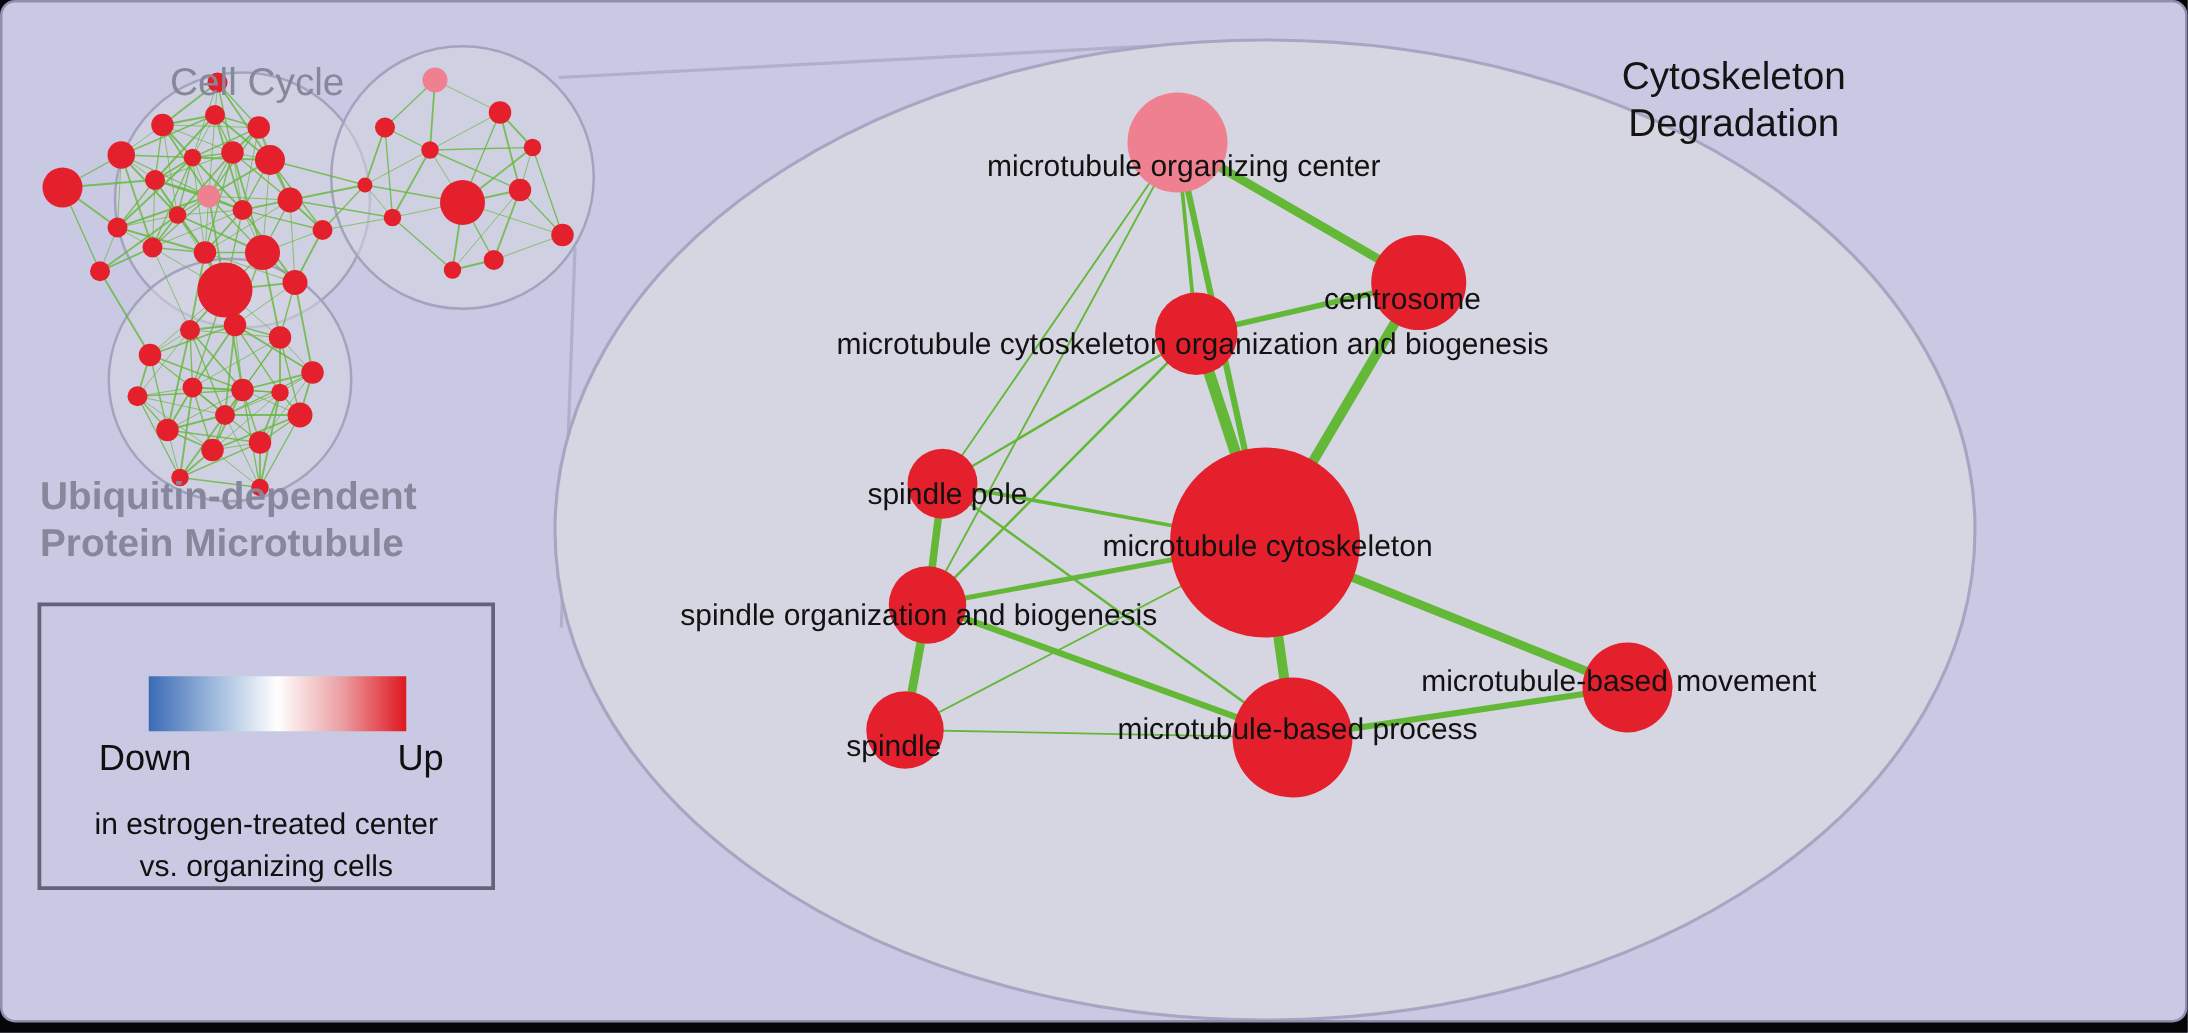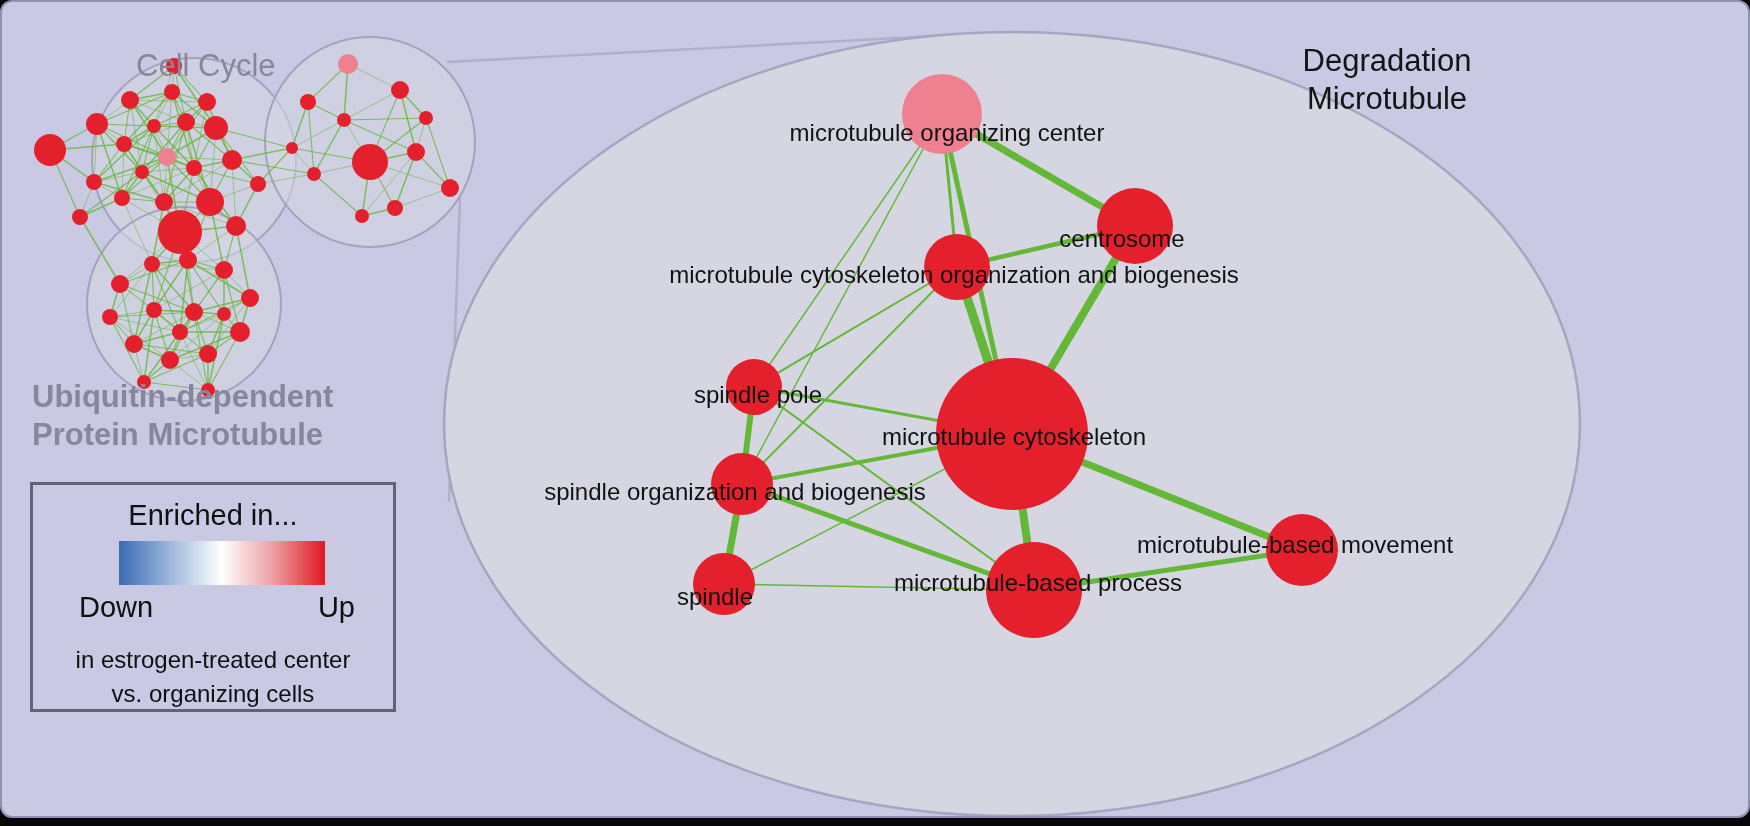--- a/index.html
+++ b/index.html
@@ -367,32 +367,31 @@
           <circle cx="152" cy="308" r="8" fill="#e4202c"></circle>
           <circle cx="192" cy="310" r="9" fill="#e4202c"></circle>
           <circle cx="222" cy="312" r="7" fill="#e4202c"></circle>
           <circle cx="178" cy="330" r="8" fill="#e4202c"></circle>
           <circle cx="142" cy="380" r="7" fill="#e4202c"></circle>
           <circle cx="206" cy="388" r="7" fill="#e4202c"></circle>
         </g>
     </svg>
 
     <div class="zoom-title">
+      <div>Cytoskeleton</div>
       <div>Degradation</div>
-      <div>Microtubule</div>
     </div>
 
     <div class="label-cell-cycle">Cell Cycle</div>
     <div class="label-ubiquitin">
       <div>Ubiquitin-dependent</div>
       <div>Protein Microtubule</div>
     </div>
 
     <div class="legend">
-      <div class="legend-title">Enriched in...</div>
       <div class="legend-bar" id="legend-bar" style="background: linear-gradient(90deg, rgb(59, 107, 181) 0%, rgb(157, 184, 220) 25%, rgb(255, 255, 255) 50%, rgb(235, 159, 163) 75%, rgb(223, 23, 32) 100%);"></div>
       <div class="legend-row">
         <span>Down</span>
         <span>Up</span>
       </div>
       <div class="legend-captions">
         <div>in estrogen-treated center</div>
         <div>vs. organizing cells</div>
       </div>
     </div>

